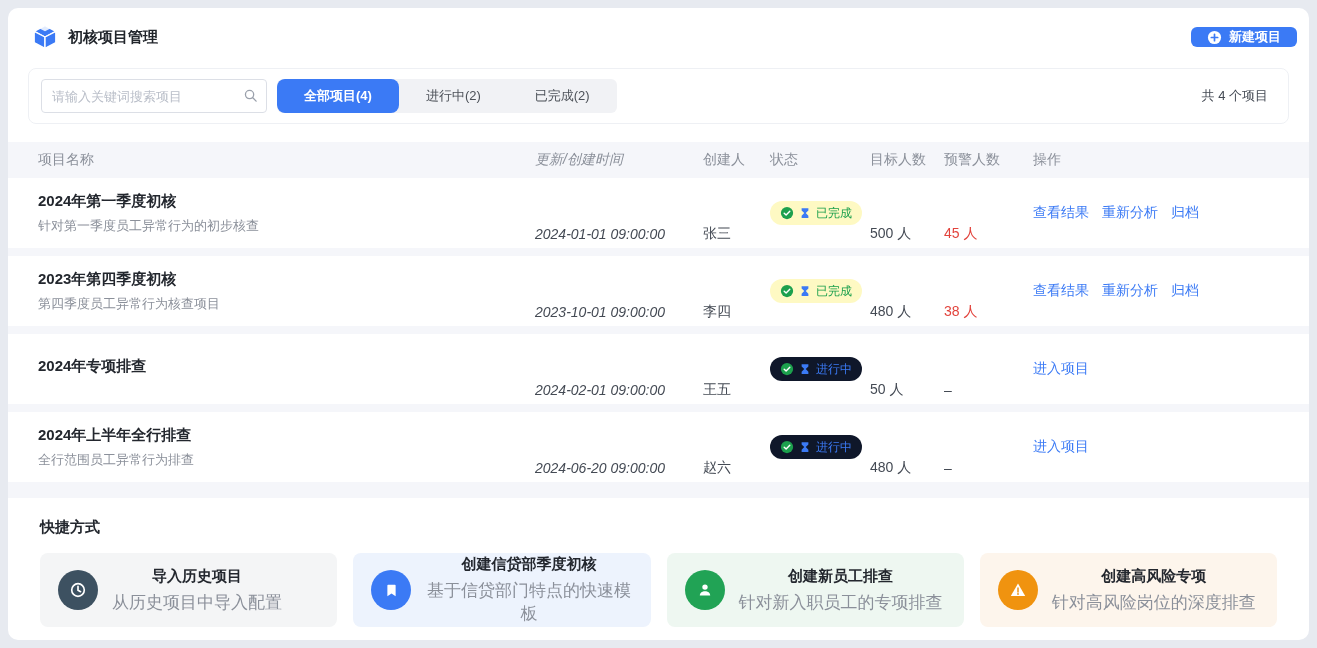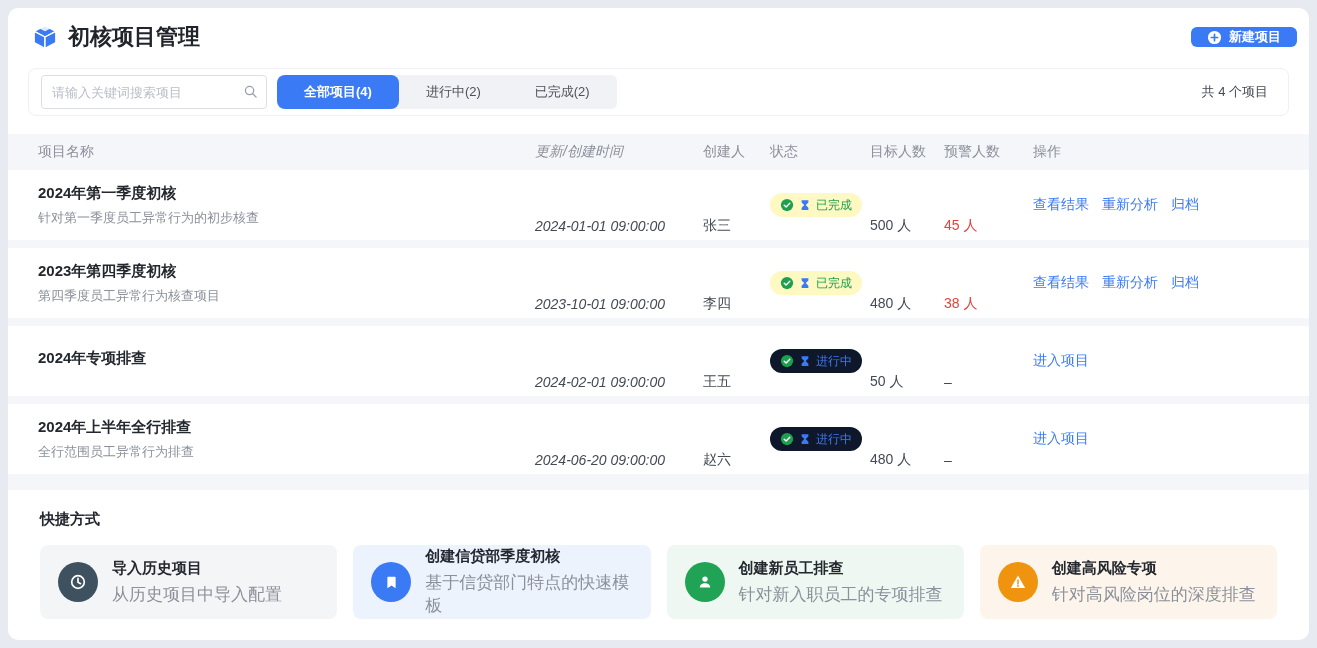--- a/index.html
+++ b/index.html
@@ -13,30 +13,30 @@
     position:absolute; inset:8px;
     background:#fff; border-radius:10px; overflow:hidden;
   }
 
   
   .header {
     height:58px; display:flex; align-items:center;
     padding:0 12px 0 24px;
   }
   .header .cube { width:26px; height:26px; margin-right:10px; flex:0 0 auto; }
-  .page-title { font-size:22px; font-weight:bold; color:#21252b; }
+  .page-title { font-size:15px; font-weight:bold; color:#21252b; }
   .btn-new {
     margin-left:auto; display:flex; align-items:center; gap:7px;
     background:#3b7af5; color:#fff; border:none; border-radius:6px;
     height:20px; padding:0 16px; font-size:13px; font-weight:bold; cursor:pointer;
   }
 
   
   .toolbar {
-    margin:2px 20px 0; height:48px;
+    margin:2px 20px 0; height:56px;
     border:1px solid #eef0f4; border-radius:8px;
     display:flex; align-items:center; padding:0 20px 0 12px; gap:10px;
     background:#fff;
   }
   .search-box {
     position:relative; width:226px; height:34px; flex:0 0 auto;
   }
   .search-box input {
     width:100%; height:100%; border:1px solid #dcdfe6; border-radius:4px;
     padding:0 30px 0 10px; font-size:13px; color:#444a54; outline:none;
@@ -78,21 +78,21 @@
   .status-badge.completed { background:#fef9c3; color:#1ca04d;text-align:right; }
   .status-badge.in-progress { background:#0f172a; color:#3b7af5; }
   .status-badge.completed .hourglass-ic { display:none; }
   .status-badge.in-progress .check-ic { display:none; }
   .col-actions { display:flex; gap:13px; }
   .action-link { color:#3b7af5; font-size:14px; cursor:pointer; text-decoration:none; white-space:nowrap; }
 
   
   .shortcuts { background:#fff; padding:20px 32px 0; }
   .shortcuts-title { font-size:15px; font-weight:bold; color:#23272e; }
-  .cards { display:flex; gap:16px; margin-top:16px; }
+  .cards { display:flex; gap:16px; margin-top:16px;text-align:center; }
   .card {
     flex:1; height:74px; border-radius:8px; display:flex; align-items:center;
     padding:0 18px; gap:14px; cursor:pointer;
   }
   .card-circle {
     width:40px; height:40px; border-radius:50%; flex:0 0 auto;
     display:flex; align-items:center; justify-content:center;
   }
   .card-title { font-size:15px; font-weight:bold; color:#23272e; margin-bottom:5px; }
   .card-desc { font-size:17px; color:#8b909a; }

